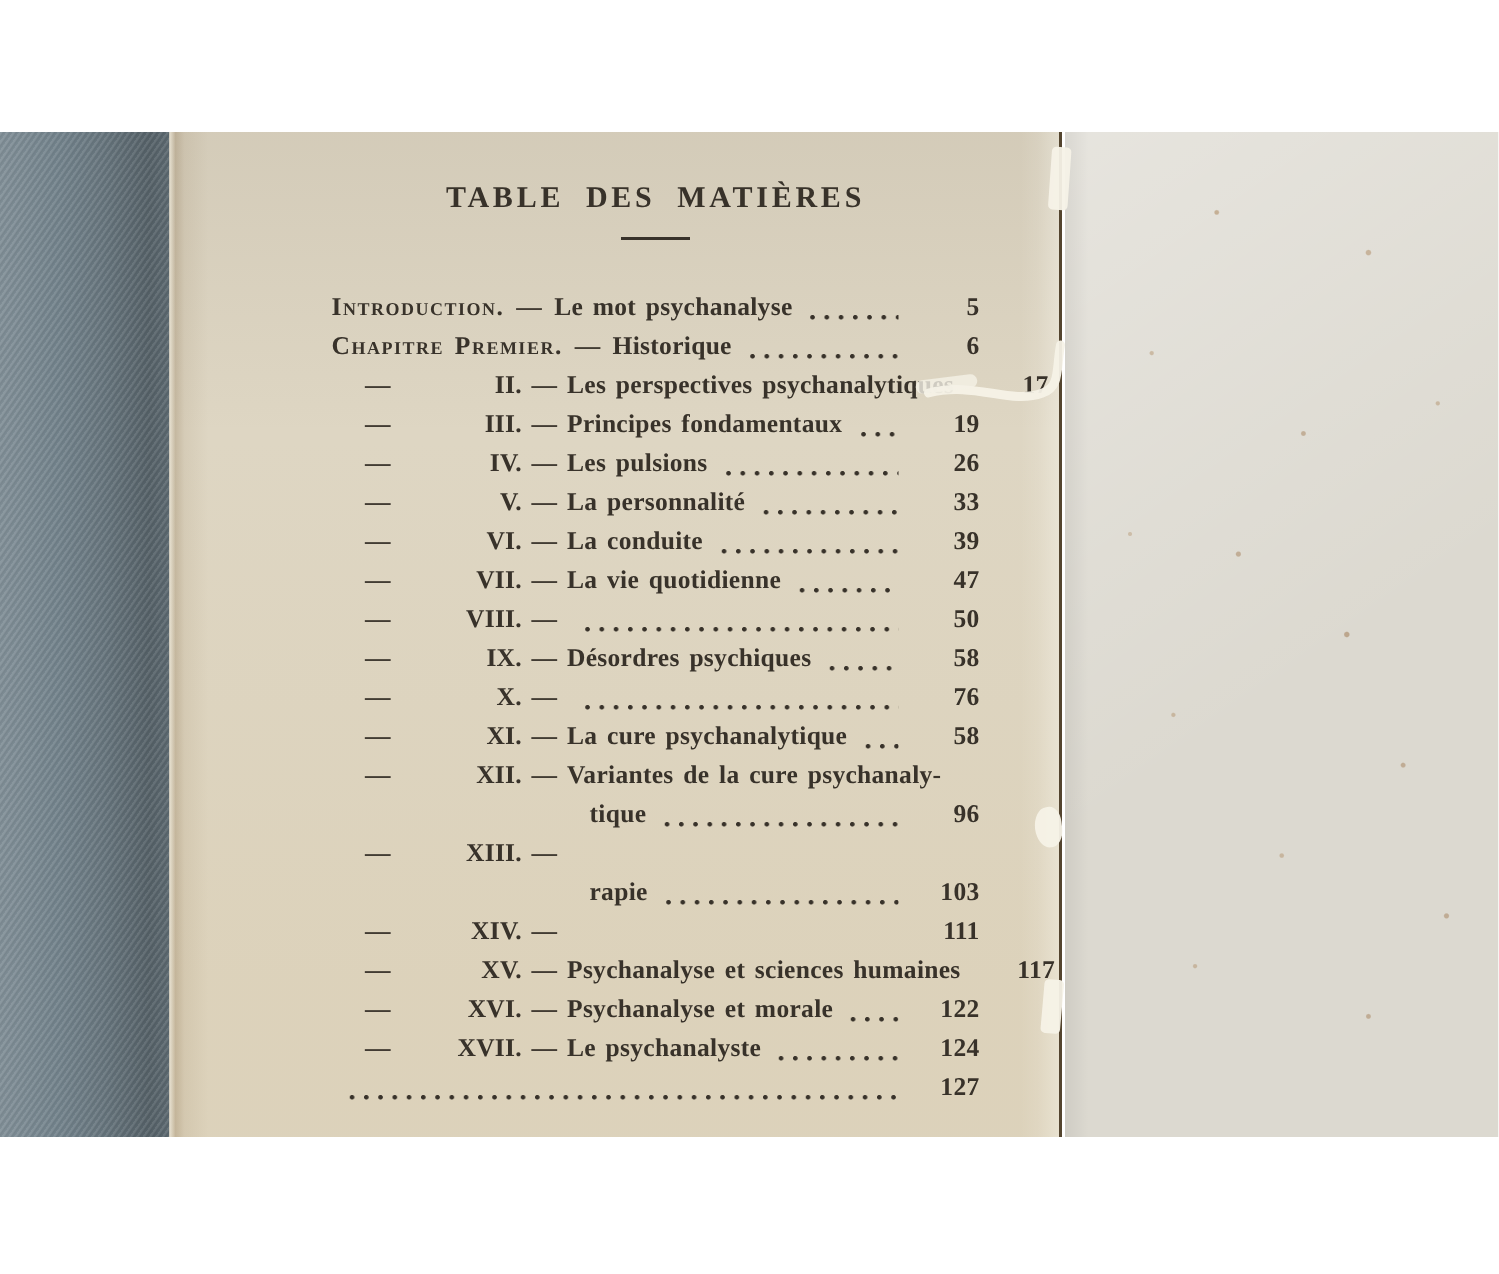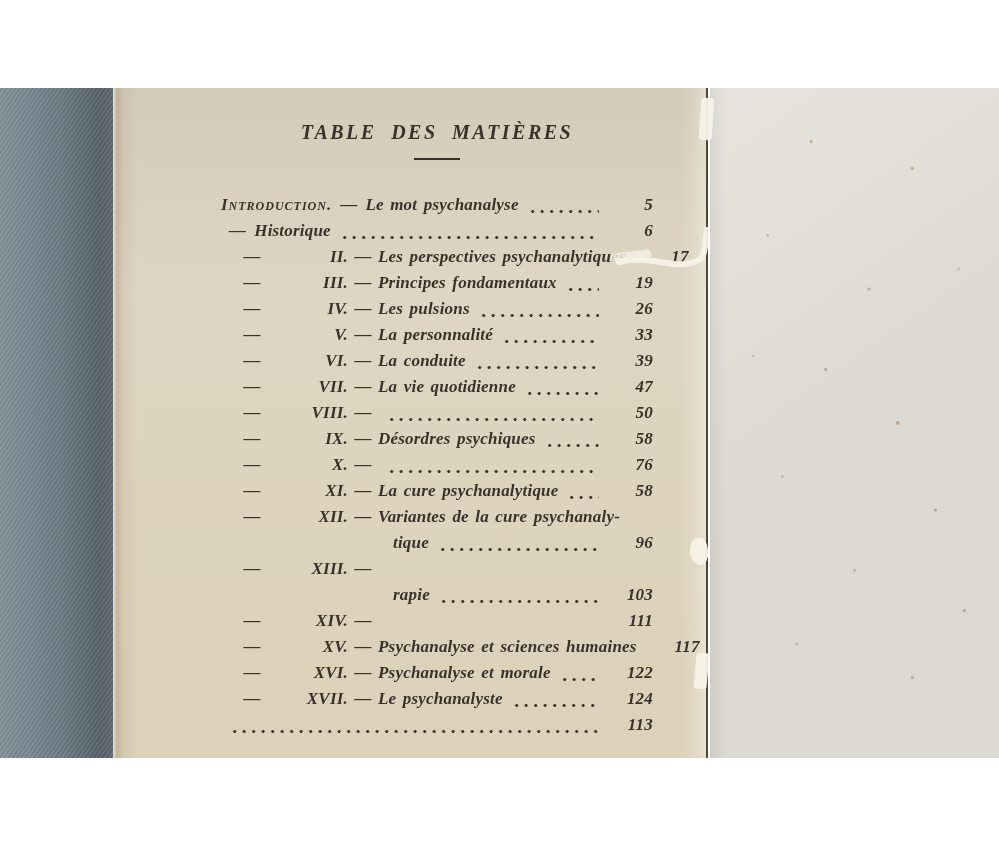--- a/index.html
+++ b/index.html
@@ -5,21 +5,21 @@
   html,body{margin:0;padding:0;}
   body{
     width:999px;height:849px;overflow:hidden;
     font-family:"Liberation Serif","DejaVu Serif",serif;
   }
   .photo{
     position:relative;width:999px;height:849px;
     background:var(--photo_bg,#ffffff);
   }
   .book{
-    position:absolute;left:0;top:88px;width:804px;height:670px;font-style:italic;
+    position:absolute;left:0;top:88px;width:804px;height:670px;
   }
   
   .cover{
     position:absolute;left:0;top:0;width:113px;height:100%;
     background-color:var(--cover,#72828b);
     background-image:
       repeating-linear-gradient(125deg,
         rgba(255,255,255,0.09) 0px, rgba(255,255,255,0.09) 1px,
         rgba(0,0,0,0.06) 2px, rgba(0,0,0,0) 3.5px),
       linear-gradient(to right,
@@ -122,20 +122,21 @@
         <div class="title-rule"></div>
         <div class="entries" id="entries">
             <div class="row">
               <span class="c-prefix">Introduction.</span>
               <span class="c-sep-inline">—</span>
               <span class="c-title">Le mot psychanalyse</span>
               <span class="leader"></span>
               <span class="c-page">5</span>
             </div>
             <div class="row">
+              <span class="c-prefix">Chapitre Premier.</span>
               <span class="c-sep-inline">—</span>
               <span class="c-title">Historique</span>
               <span class="leader"></span>
               <span class="c-page">6</span>
             </div>
             <div class="row">
               <span class="c-dash">—</span>
               <span class="c-num">II.</span>
               <span class="c-sep">—</span>
               <span class="c-title">Les perspectives psychanalytiques</span>
@@ -261,21 +262,21 @@
             <div class="row">
               <span class="c-dash">—</span>
               <span class="c-num">XVII.</span>
               <span class="c-sep">—</span>
               <span class="c-title">Le psychanalyste</span>
               <span class="leader"></span>
               <span class="c-page">124</span>
             </div>
             <div class="row">
               <span class="leader"></span>
-              <span class="c-page">113</span>
+              <span class="c-page">127</span>
             </div>
           </div>
       </div>
     </div>
 
     <div class="endpaper">
       <div class="foxing"></div>
     </div>
 
     <div class="chip chip1"></div>

